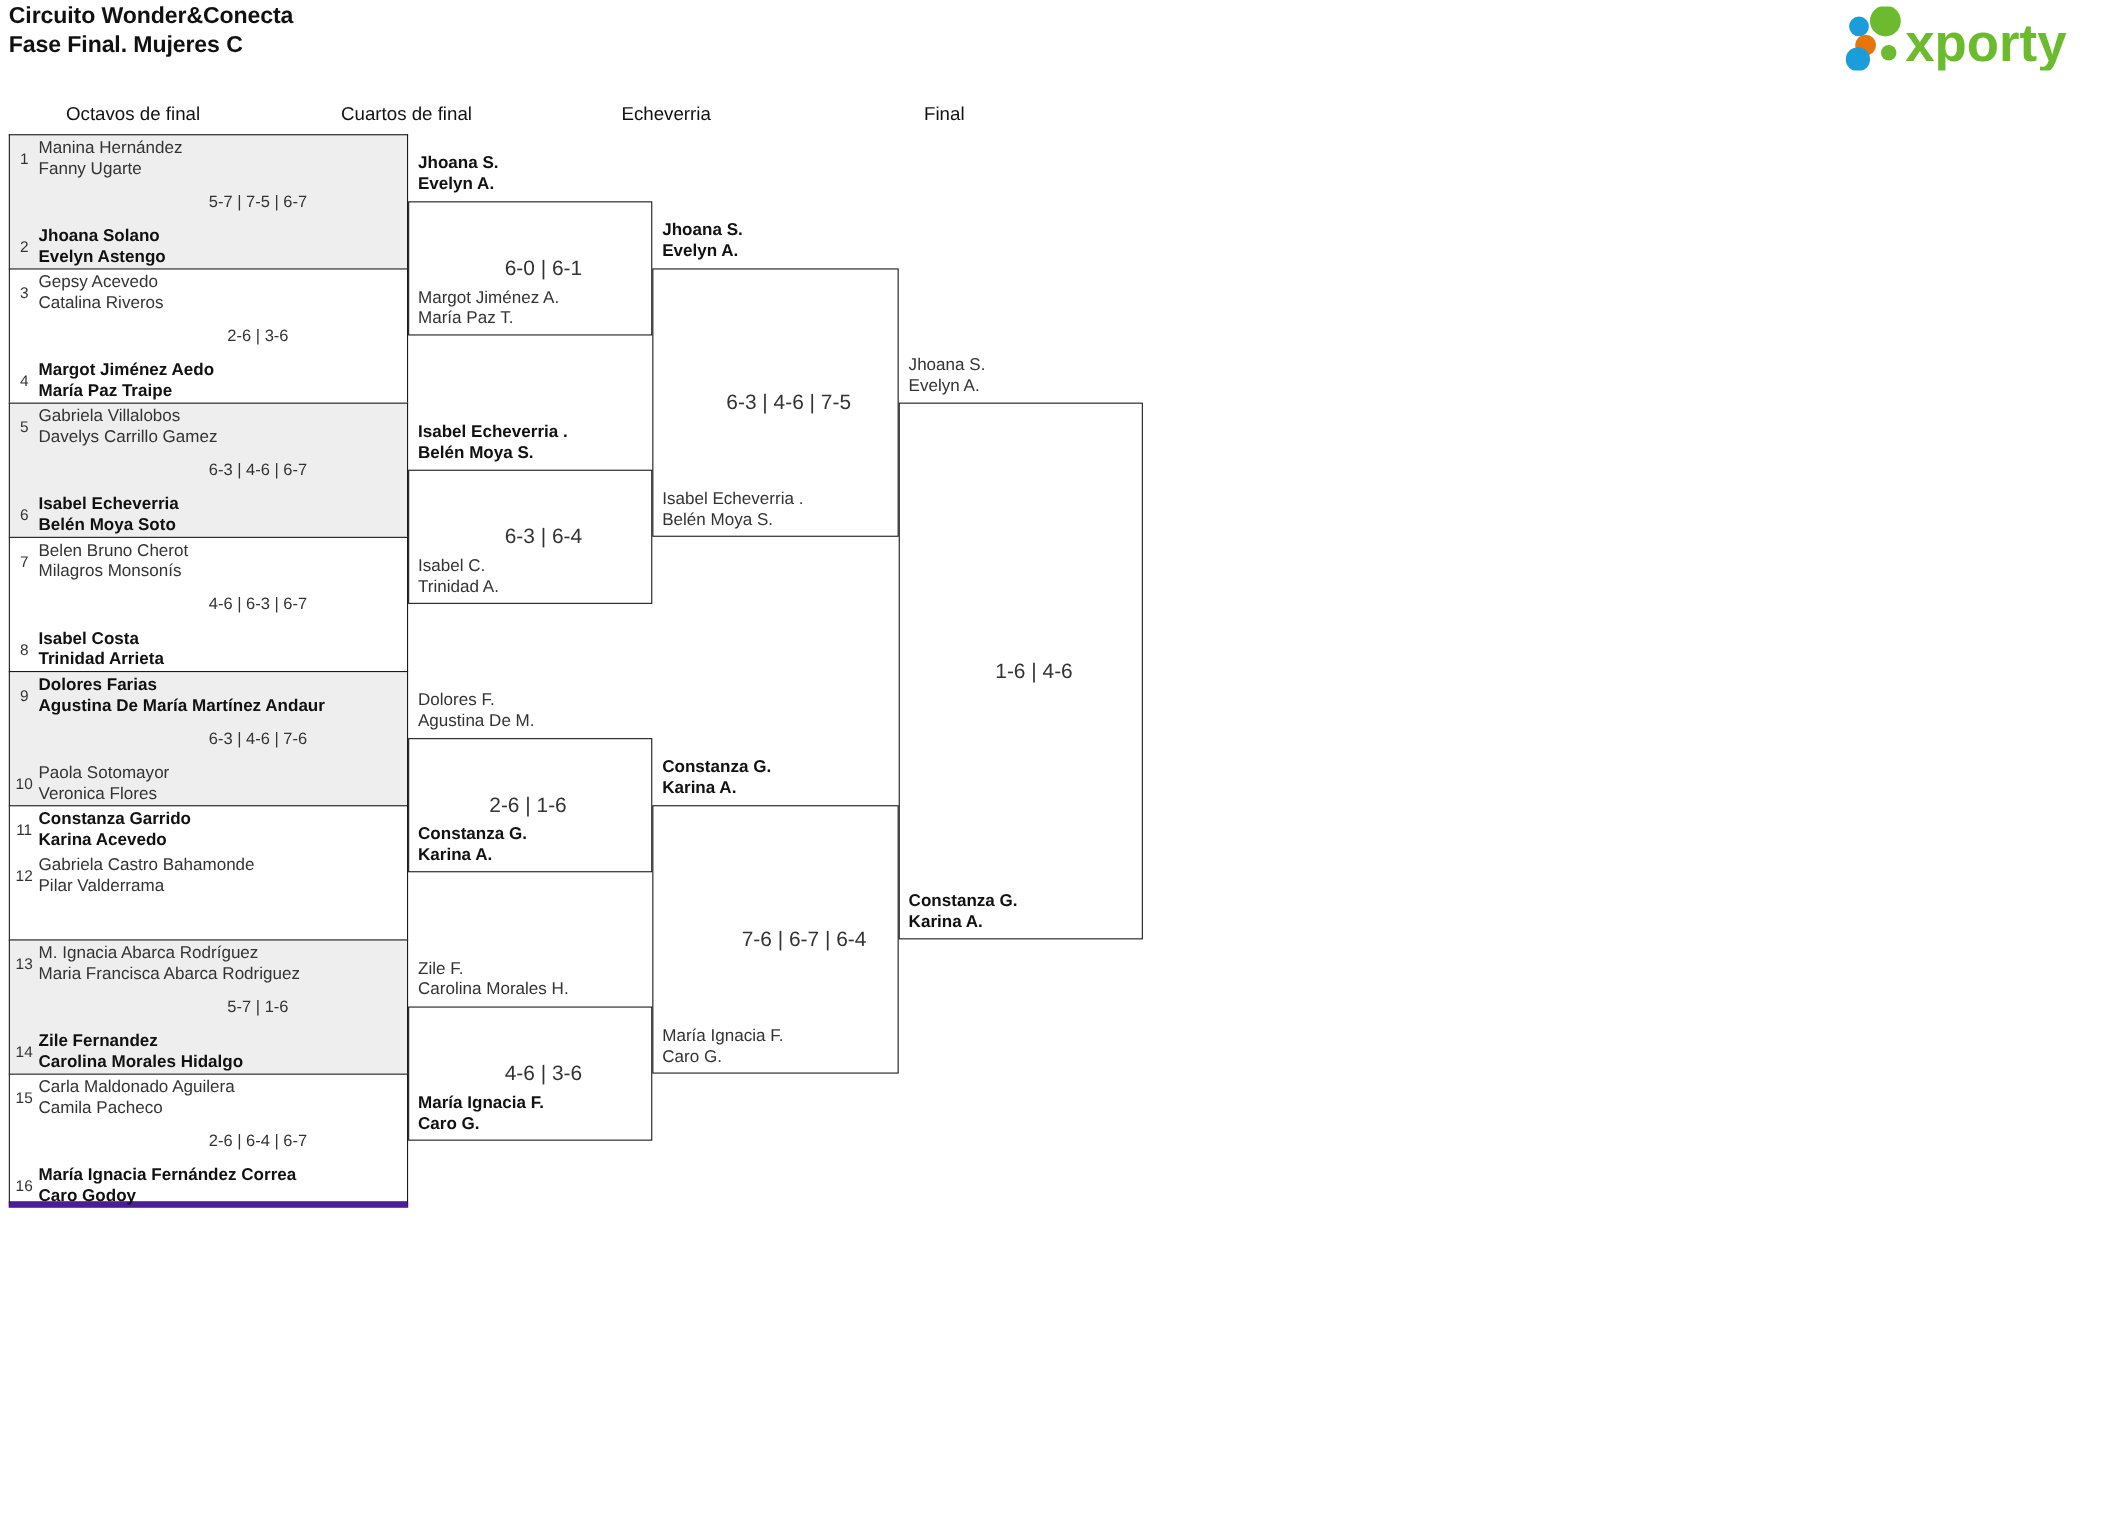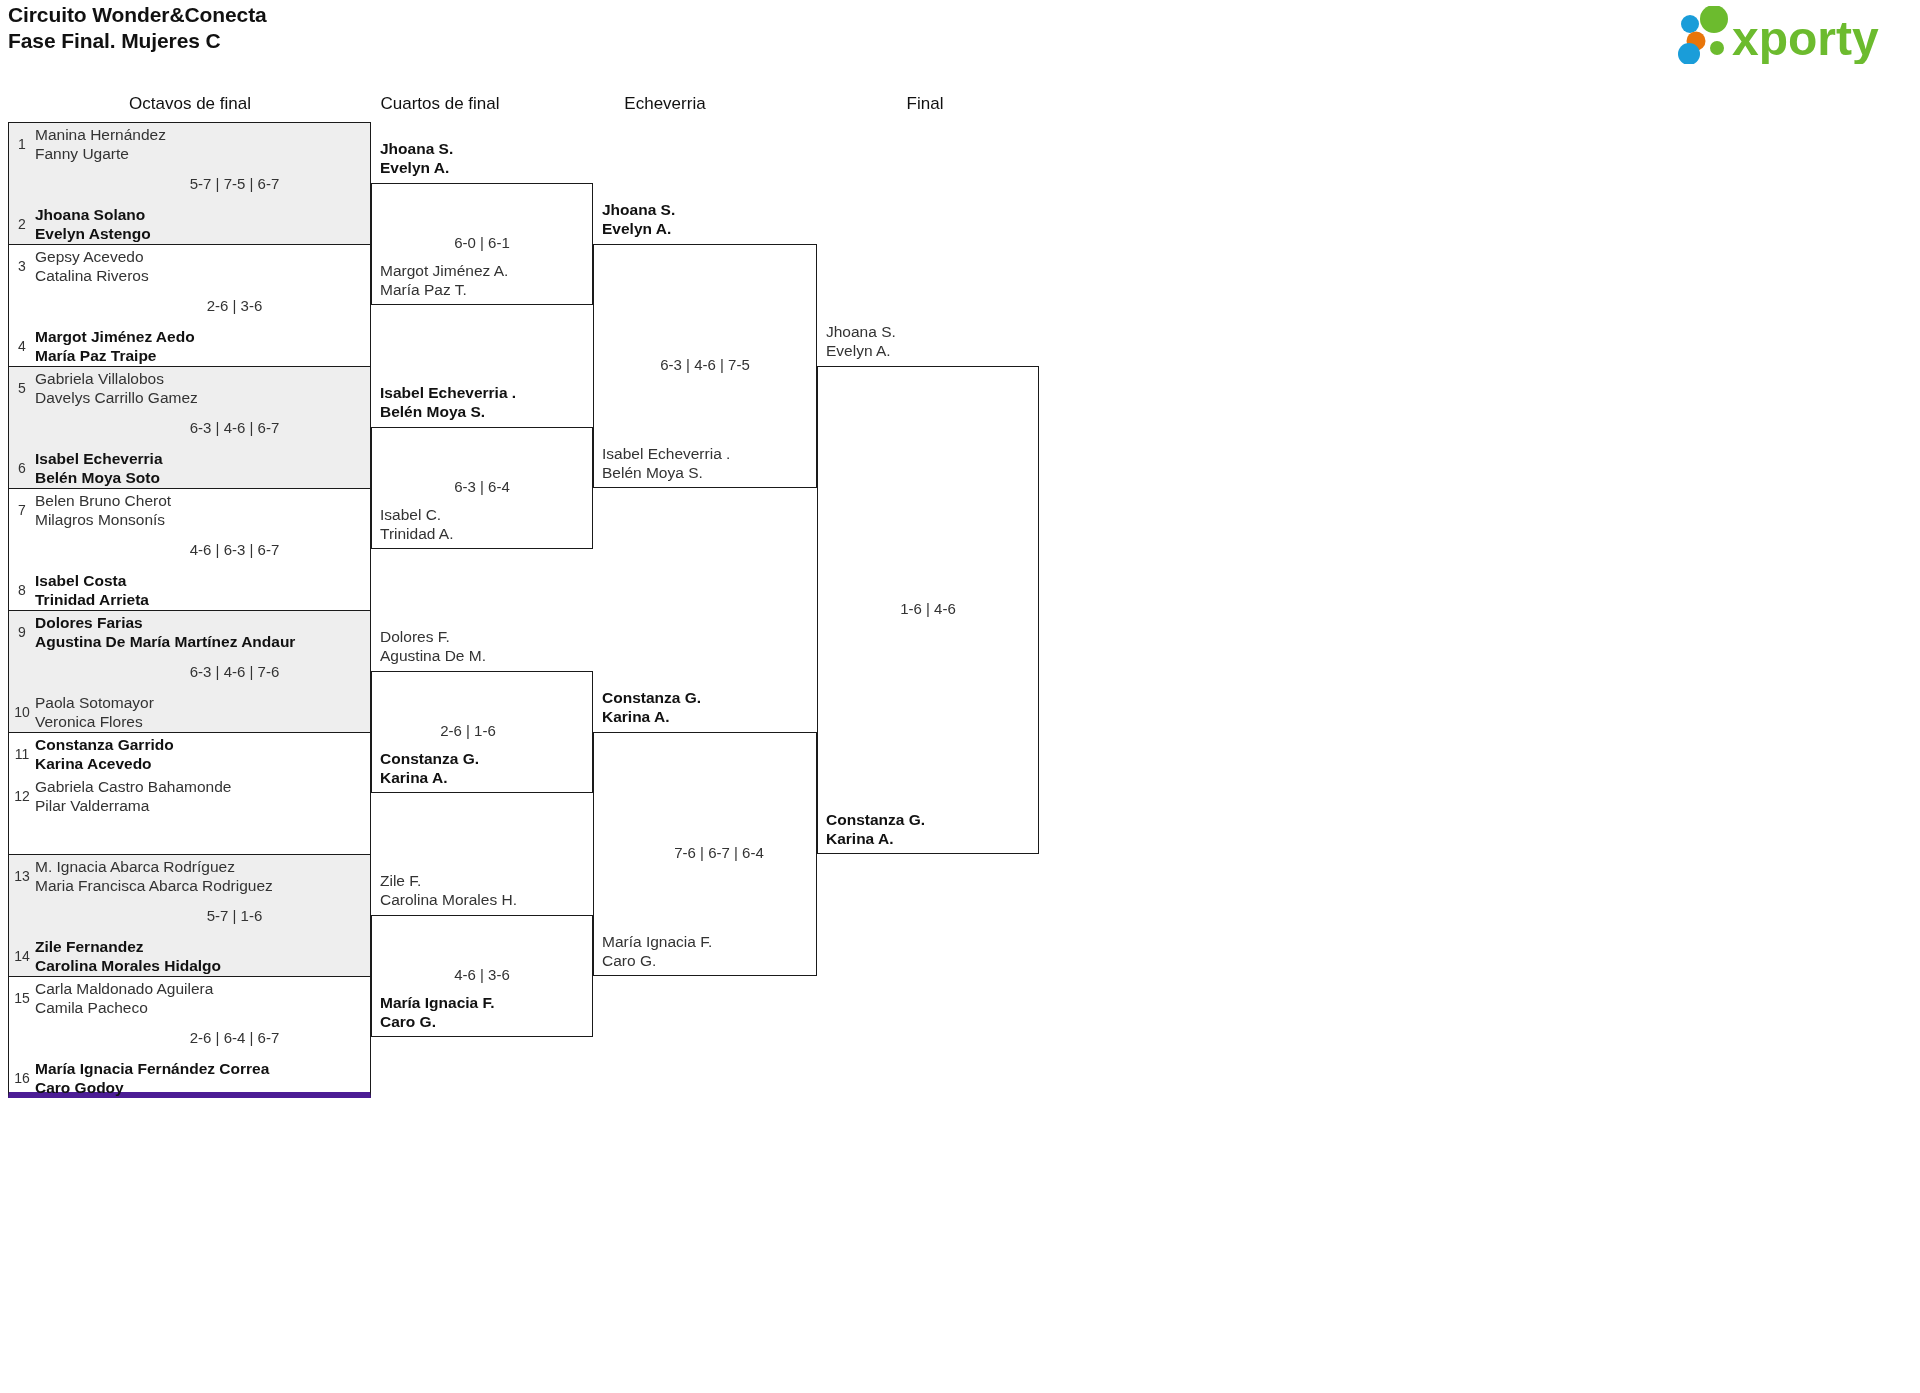--- a/index.html
+++ b/index.html
@@ -10,38 +10,38 @@
     color:#1a1a1a;
     position:relative;
     overflow:hidden;
   }
   
   #header{position:absolute;left:0;top:0;width:1920px;height:86px;}
   #title-block{position:absolute;left:8px;top:2px;}
   .title-line{font-size:21px;font-weight:bold;line-height:26px;letter-spacing:-0.1px;color:#111;}
   #logo{position:absolute;right:14px;top:6px;width:230px;height:58px;}
   
-  .round-header{position:absolute;font-size:17px;font-weight:normal;color:#111;text-align:center;}
+  .round-header{position:absolute;font-size:17px;font-weight:normal;color:#111;text-align:left;}
   
   #bracket{position:absolute;left:0;top:0;width:1920px;height:1393px;}
   
   .r1-match{position:absolute;left:8px;width:363px;box-sizing:border-box;
             border-top:1px solid #1a1a1a;border-left:1px solid #1a1a1a;border-right:1px solid #1a1a1a;}
   .r1-match.last{border-bottom:6px solid #4c1d95;}
   .r1-match.shaded{background:#eeeeee;}
   .r1-team{position:relative;height:42px;padding-left:26px;}
   .r1-seed{position:absolute;left:4px;top:50%;transform:translateY(-50%);
            font-size:14px;color:#333;width:18px;text-align:center;}
   .r1-names{font-size:15.5px;line-height:19px;color:#333;padding-top:2px;}
   .r1-names.win{font-weight:bold;color:#111;}
   .r1-score{height:38px;line-height:38px;text-align:center;font-size:15px;color:#333;
             padding-left:90px;}
   
   .conn-box{position:absolute;box-sizing:border-box;border:1px solid #1a1a1a;}
-  .conn-score{position:absolute;text-align:center;font-size:15px;color:#333;}
+  .conn-score{position:absolute;text-align:center;font-size:19px;color:#333;margin-left:12px;}
   .adv-names{position:absolute;font-size:15.5px;line-height:19px;color:#333;}
   .adv-names.win{font-weight:bold;color:#111;}
 </style>
 </head>
 <body>
 
 <div id="header">
   <div id="logo">
     <svg width="230" height="58" viewBox="0 0 230 58" xmlns="http://www.w3.org/2000/svg">
       <circle cx="14" cy="18" r="9" fill="#1a9dd9"></circle>

